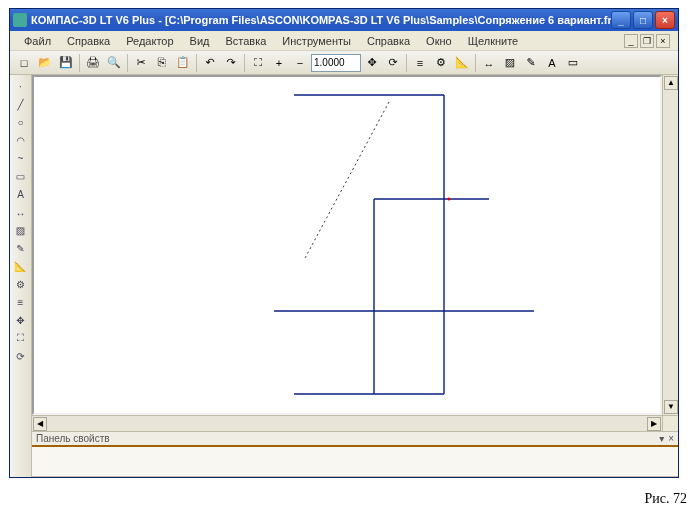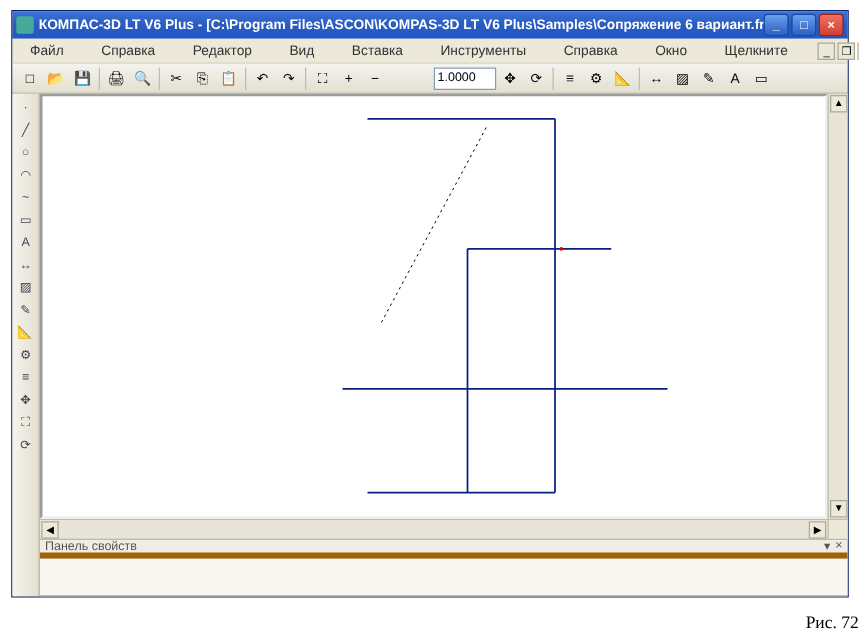--- a/index.html
+++ b/index.html
@@ -5,44 +5,44 @@
   * { box-sizing: border-box; margin: 0; padding: 0; }
   body { font-family: Tahoma, sans-serif; font-size: 10px; background: #fff; }
   .wrapper { width: 687px; height: 513px; margin: 0 auto; position: relative; }
   .window { width: 670px; height: 470px; position: absolute; left: 9px; top: 8px; border: 1px solid #0a246a; background: #ece9d8; display: flex; flex-direction: column; }
   .titlebar { height: 22px; background: linear-gradient(to bottom, #3b73d6 0%, #2a5bc0 50%, #2158c7 100%); display: flex; align-items: center; padding: 0 3px; color: #fff; }
   .titlebar-icon { width: 14px; height: 14px; background: #4a9; border-radius: 2px; margin-right: 4px; flex-shrink:0; }
   .titlebar-text { flex: 1; font-size: 11px; font-weight: bold; white-space: nowrap; overflow: hidden; }
   .win-controls { display: flex; gap: 2px; }
   .win-btn { width: 20px; height: 18px; background: linear-gradient(to bottom,#6aa0f0,#2b5fc0); border: 1px solid #1a4aa0; border-radius: 3px; display:flex; align-items:center; justify-content:center; color:#fff; font-size:10px; font-weight:bold; cursor:pointer; }
   .win-btn.close { background: linear-gradient(to bottom,#f07060,#d04030); border-color:#a02010; }
-  .menubar { height: 20px; background: #ece9d8; display: flex; align-items: center; padding: 0 8px; gap: 18px; border-bottom: 1px solid #d4d0c8; }
+  .menubar { height: 20px; background: #ece9d8; display: flex; align-items: center; padding: 0 8px; gap: 4px; border-bottom: 1px solid #d4d0c8; }
   .menubar .menu-item { padding: 2px 6px; cursor: pointer; font-size: 11px; color:#333; }
   .menubar .right { margin-left:auto; display:flex; gap:2px; }
   .menubar .mini-btn { width:14px; height:14px; border:1px solid #aca899; background:#ece9d8; font-size:9px; line-height:12px; text-align:center; cursor:pointer; }
   .toolbar { height: 24px; background: linear-gradient(to bottom,#f4f3ee,#e3e0d0); border-bottom:1px solid #c0bca8; display:flex; align-items:center; padding:0 4px; gap:1px; }
   .tb-btn { width:20px; height:20px; border:1px solid transparent; border-radius:2px; display:flex; align-items:center; justify-content:center; cursor:pointer; font-size:11px; }
   .tb-sep { width:1px; height:18px; background:#c0bca8; margin:0 2px; }
-  .tb-input { height:18px; border:1px solid #7f9db9; background:#fff; font-size:10px; padding:0 2px;margin-left:36px; }
+  .tb-input { height:18px; border:1px solid #7f9db9; background:#fff; font-size:10px; padding:0 2px; }
   .content { flex:1; display:flex; background:#aca899; min-height:0; }
   .left-palette { width:22px; background: linear-gradient(to right,#f4f3ee,#e3e0d0); border-right:1px solid #c0bca8; display:flex; flex-direction:column; padding:2px 0; gap:0; }
   .pal-btn { width:20px; height:18px; margin:0 auto; border:1px solid transparent; cursor:pointer; display:flex; align-items:center; justify-content:center; font-size:10px; color:#445; }
   .canvas-frame { flex:1; display:flex; flex-direction:column; min-width:0; }
   .canvas-area { flex:1; display:flex; background:#aca899; min-height:0; }
   .canvas { flex:1; background:#fff; border:2px inset #f0f0f0; position:relative; overflow:hidden; }
   .vscroll { width:16px; background:#e8e5d8; border-left:1px solid #c0bca8; position:relative; }
   .vscroll .btn, .hscroll .btn { width:14px; height:14px; background:#ece9d8; border:1px solid #aca899; position:absolute; font-size:8px; text-align:center; line-height:12px; cursor:pointer; }
   .vscroll .up { top:1px; left:1px; }
   .vscroll .down { bottom:1px; left:1px; }
   .hscroll-row { height:16px; display:flex; background:#e8e5d8; border-top:1px solid #c0bca8; }
   .hscroll { flex:1; position:relative; }
   .hscroll .lft { left:1px; top:1px; }
   .hscroll .rgt { right:1px; top:1px; }
   .corner { width:16px; height:16px; background:#ece9d8; border-left:1px solid #c0bca8; }
-  .panel-header { height:16px; background:#f0eee4; border-top:1px solid #c0bca8; border-bottom:5px solid #a16207; font-size:10px; padding:0 4px; display:flex; align-items:center; color:#555;text-align:center; }
+  .panel-header { height:16px; background:#f0eee4; border-top:1px solid #c0bca8; border-bottom:2px solid #a16207; font-size:10px; padding:0 4px; display:flex; align-items:center; color:#555;text-align:center; }
   .panel-header .ph-right { margin-left:auto; display:flex; gap:4px; }
   .panel-body { height:30px; background:#f8f7f2; border-bottom:1px solid #c0bca8; }
   .statusbar { height:18px; background:#ece9d8; border-top:1px solid #fff; display:flex; align-items:center; padding:0 4px; font-size:10px; color:#444; }
   .caption { position:absolute; bottom:6px; left:0; right:0; text-align:right; font-size:14px; font-family: 'Times New Roman', serif; color:#000; }
   svg.drawing { position:absolute; left:0; top:0; }
 </style>
 </head>
 <body>
 
 <div class="wrapper">

